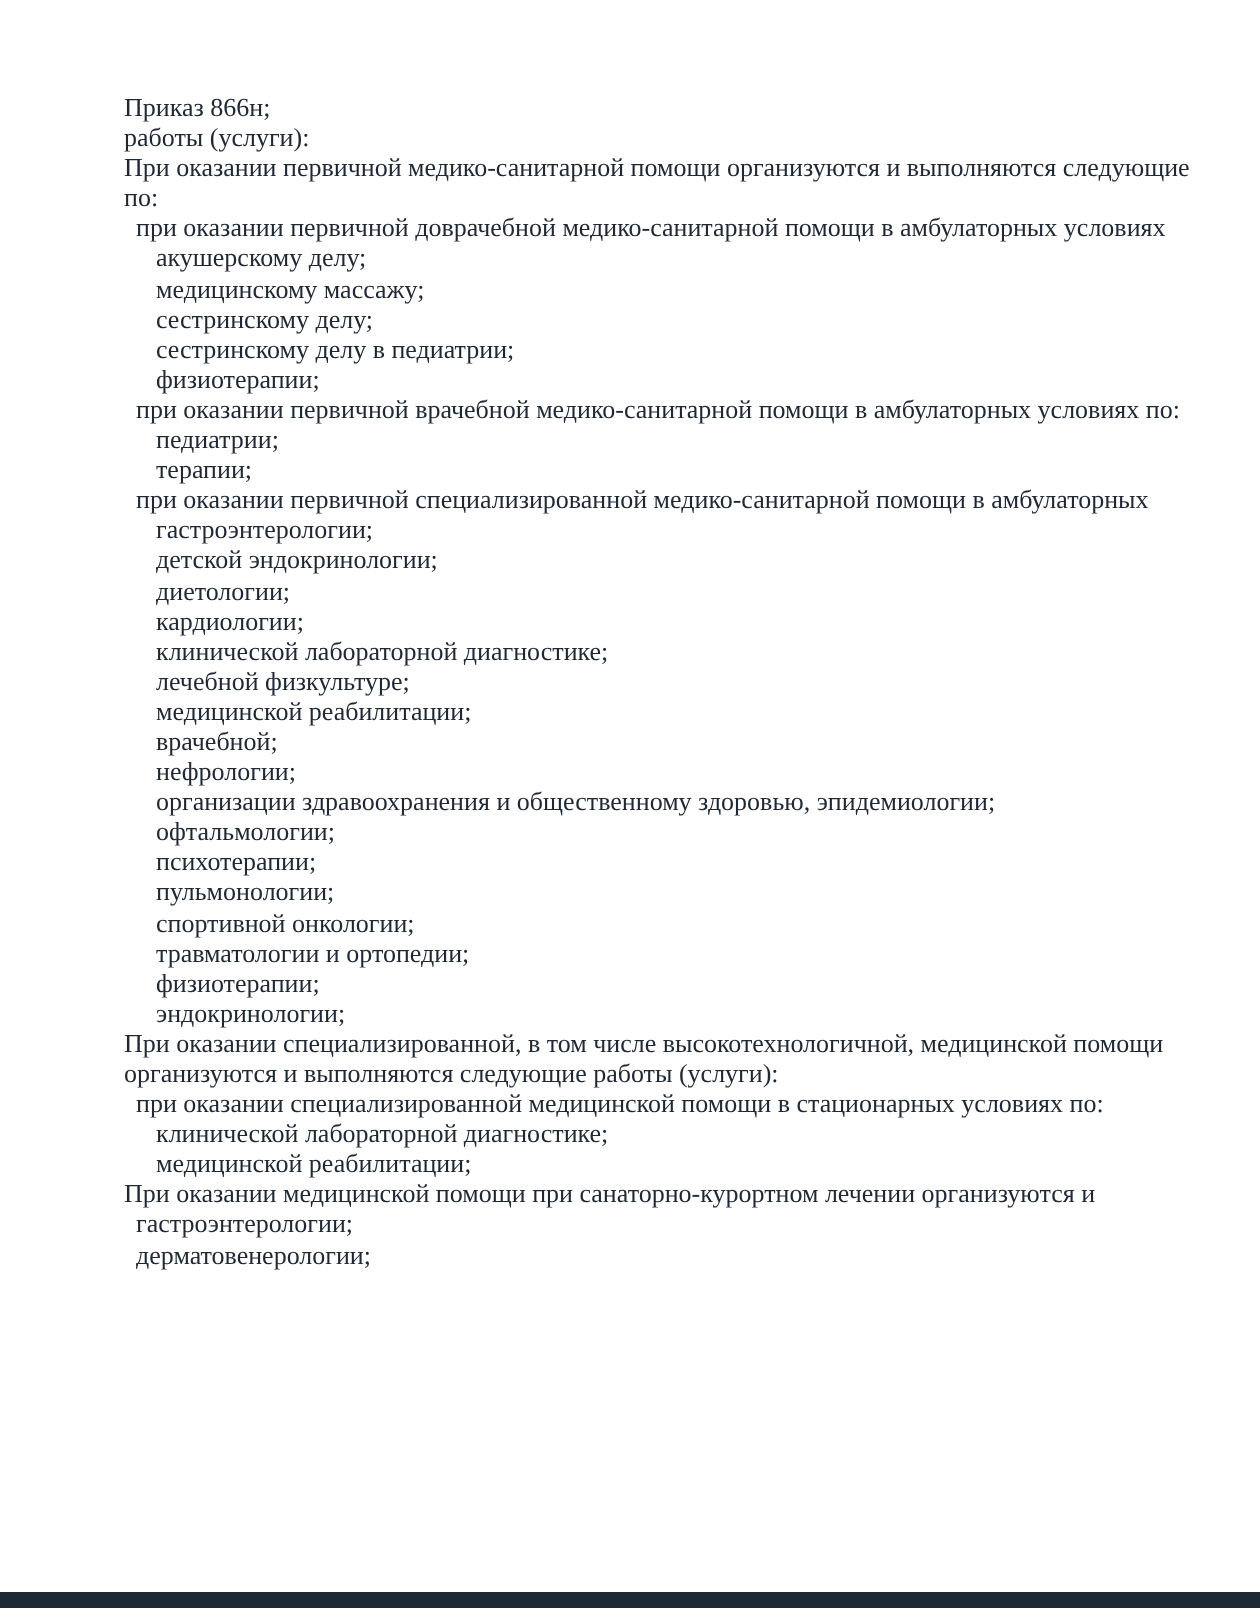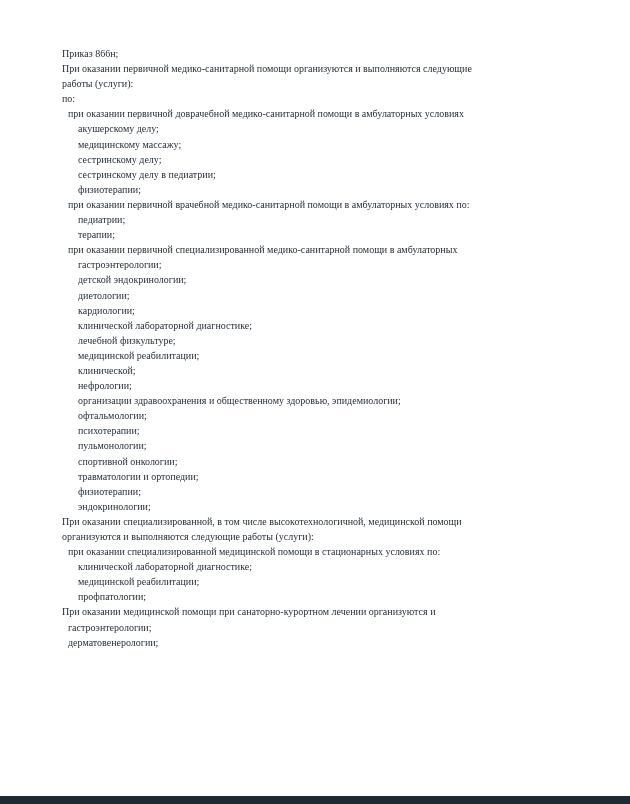--- a/index.html
+++ b/index.html
@@ -17,21 +17,21 @@
   .page {
     position: absolute;
     inset: 0;
     background: #ffffff;
   }
   .text-block {
     position: absolute;
     top: 46px;
     left: 62px;
     right: 18px;
-    font-size: 10px;
+    font-size: 13px;
     line-height: 15.1px;
     color: #1f2833;
   }
   .line {
     white-space: nowrap;
   }
   .indent-1 { padding-left: 6px; }
   .indent-2 { padding-left: 16px; }
   .bottom-bar {
     position: absolute;
@@ -40,54 +40,53 @@
     width: 100%;
     height: 8px;
   }
 </style>
 </head>
 <body>
 
 <div class="page" style="background: rgb(255, 255, 255);">
   <div class="text-block" style="color: rgb(31, 40, 51);">
       <div class="line indent-0">Приказ 866н;</div>
+      <div class="line indent-0">работы (услуги):</div>
       <div class="line indent-0">При оказании первичной медико-санитарной помощи организуются и выполняются следующие</div>
-      <div class="line indent-0">работы (услуги):</div>
       <div class="line indent-0">по:</div>
       <div class="line indent-1">при оказании первичной доврачебной медико-санитарной помощи в амбулаторных условиях</div>
       <div class="line indent-2">акушерскому делу;</div>
       <div class="line indent-2">медицинскому массажу;</div>
       <div class="line indent-2">сестринскому делу;</div>
       <div class="line indent-2">сестринскому делу в педиатрии;</div>
       <div class="line indent-2">физиотерапии;</div>
       <div class="line indent-1">при оказании первичной врачебной медико-санитарной помощи в амбулаторных условиях по:</div>
       <div class="line indent-2">педиатрии;</div>
       <div class="line indent-2">терапии;</div>
       <div class="line indent-1">при оказании первичной специализированной медико-санитарной помощи в амбулаторных</div>
       <div class="line indent-2">гастроэнтерологии;</div>
       <div class="line indent-2">детской эндокринологии;</div>
       <div class="line indent-2">диетологии;</div>
       <div class="line indent-2">кардиологии;</div>
       <div class="line indent-2">клинической лабораторной диагностике;</div>
       <div class="line indent-2">лечебной физкультуре;</div>
       <div class="line indent-2">медицинской реабилитации;</div>
-      <div class="line indent-2">клинической;</div>
+      <div class="line indent-2">врачебной;</div>
       <div class="line indent-2">нефрологии;</div>
       <div class="line indent-2">организации здравоохранения и общественному здоровью, эпидемиологии;</div>
       <div class="line indent-2">офтальмологии;</div>
       <div class="line indent-2">психотерапии;</div>
       <div class="line indent-2">пульмонологии;</div>
       <div class="line indent-2">спортивной онкологии;</div>
       <div class="line indent-2">травматологии и ортопедии;</div>
       <div class="line indent-2">физиотерапии;</div>
       <div class="line indent-2">эндокринологии;</div>
       <div class="line indent-0">При оказании специализированной, в том числе высокотехнологичной, медицинской помощи</div>
       <div class="line indent-0">организуются и выполняются следующие работы (услуги):</div>
       <div class="line indent-1">при оказании специализированной медицинской помощи в стационарных условиях по:</div>
       <div class="line indent-2">клинической лабораторной диагностике;</div>
       <div class="line indent-2">медицинской реабилитации;</div>
-      <div class="line indent-2">профпатологии;</div>
       <div class="line indent-0">При оказании медицинской помощи при санаторно-курортном лечении организуются и</div>
       <div class="line indent-1">гастроэнтерологии;</div>
       <div class="line indent-1">дерматовенерологии;</div>
     </div>
 </div>
 <div class="bottom-bar" style="background: rgb(29, 42, 51);"></div>
 
 </body></html>

